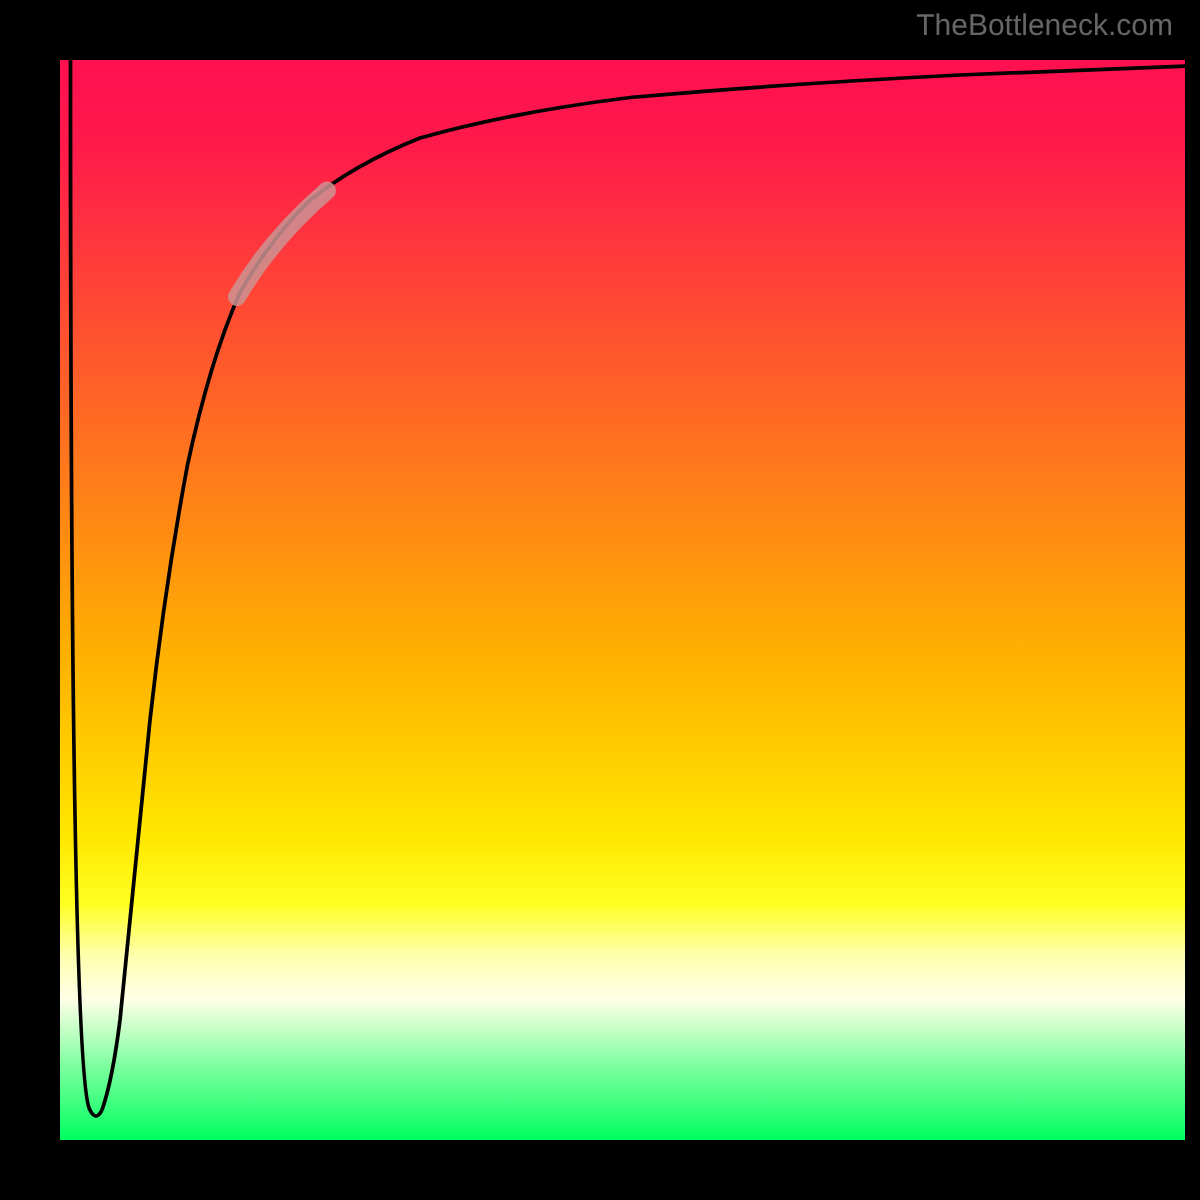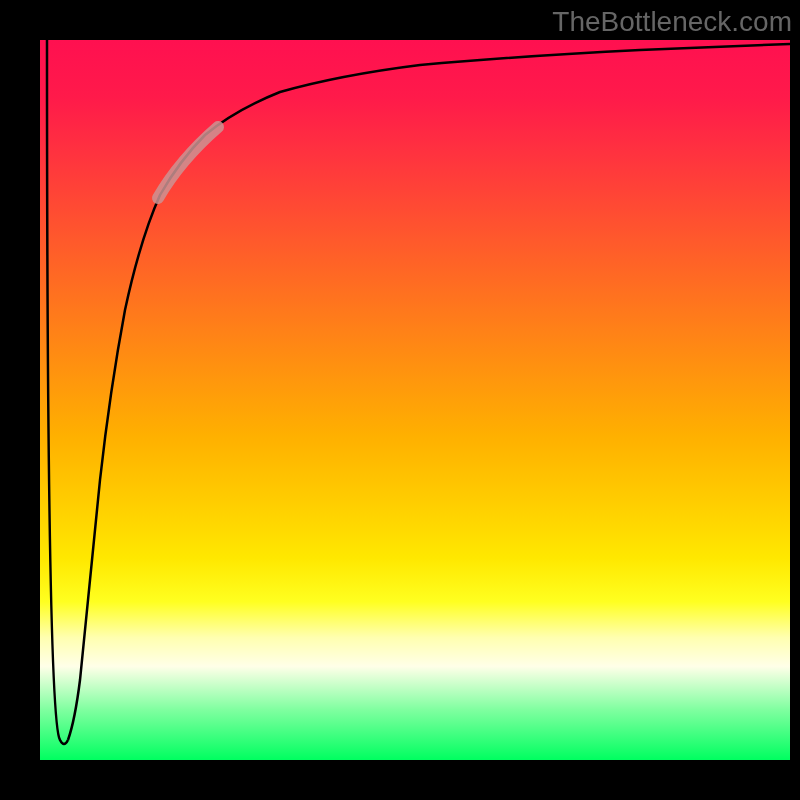--- a/index.html
+++ b/index.html
@@ -6,23 +6,23 @@
     body {
       width: 800px;
       height: 800px;
       background: #000;
       position: relative;
       font-family: Arial, sans-serif;
     }
     .attribution {
       position: absolute;
       top: 6px;
-      right: 8px;
+      right: 18px;
       color: #666;
-      font-size: 28px;
+      font-size: 20px;
       font-weight: normal;
       z-index: 10;
     }
     .plot-area {
       position: absolute;
       left: 40px;
       top: 40px;
       width: 750px;
       height: 720px;
       overflow: hidden;

